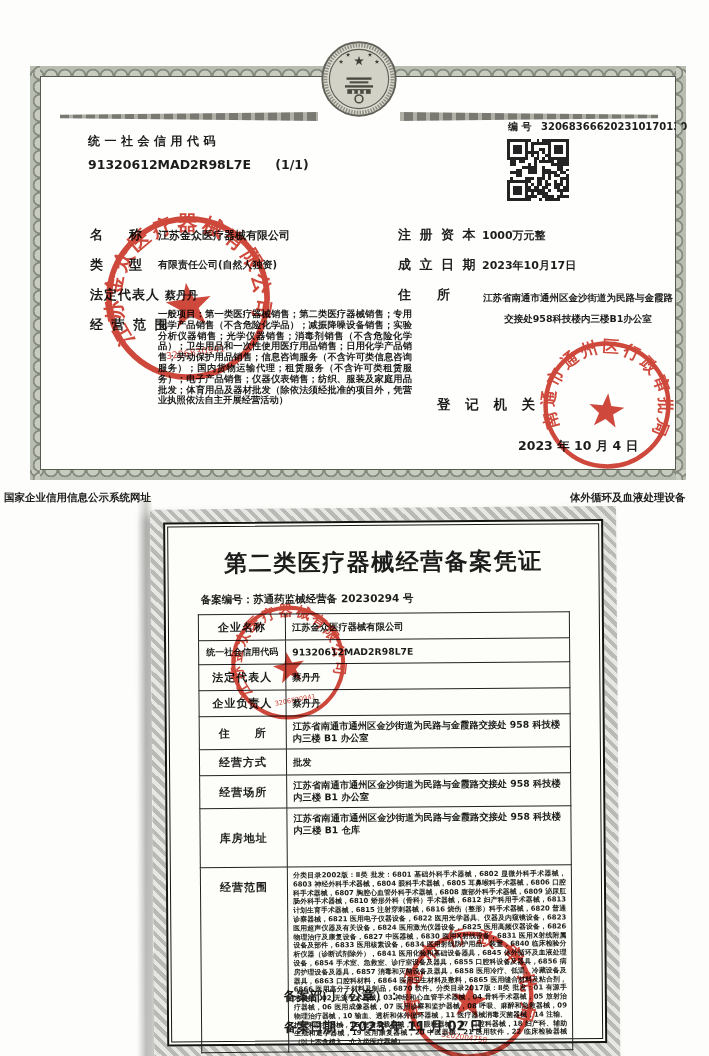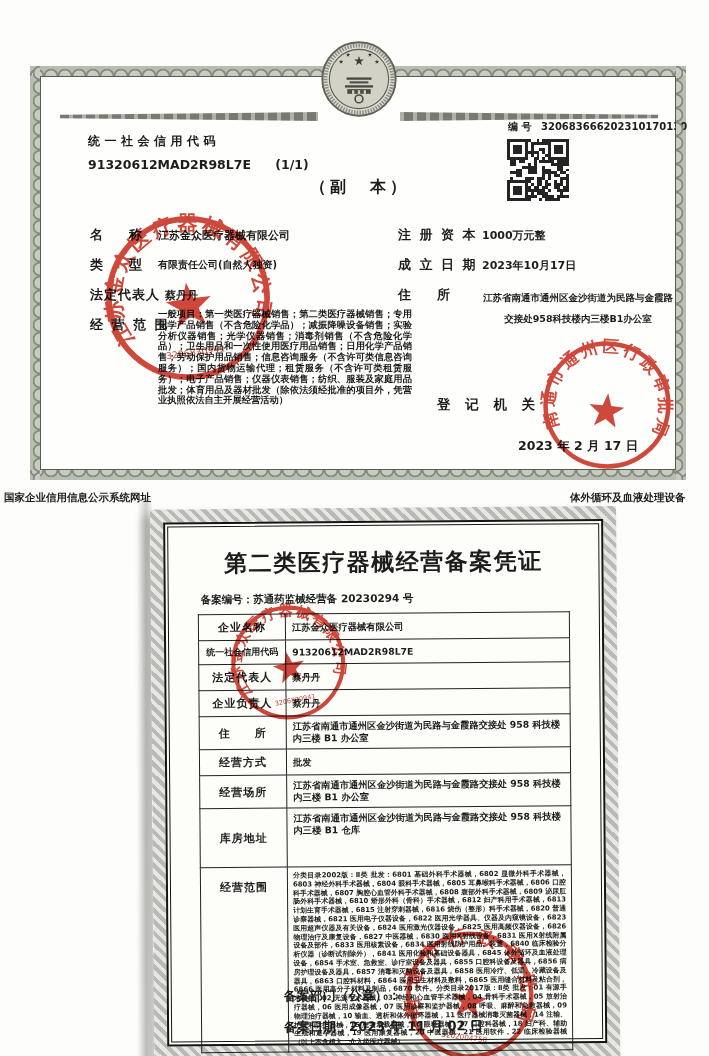--- a/index.html
+++ b/index.html
@@ -103,21 +103,20 @@
     <div class="scallop b"></div>
     <div class="scallop l"></div>
     <div class="scallop r"></div>
 
     <div class="cert1-inner">
       <div class="c1-credit-label">统一社会信用代码</div>
       <div class="c1-credit-code">
         <span>91320612MAD2R98L7E</span>
         <span class="suffix">(1/1)</span>
       </div>
-      <div class="c1-subtitle">（副　本）</div>
       <div class="c1-serial">
         <span>编 号</span>
         <span class="num">320683666202310170130</span>
       </div>
       <div class="c1-qr">
         <svg id="qr-svg" viewBox="0 0 21 21">
             <rect x="0" y="0" width="1" height="1"></rect>
             <rect x="1" y="0" width="1" height="1"></rect>
             <rect x="2" y="0" width="1" height="1"></rect>
             <rect x="3" y="0" width="1" height="1"></rect>
@@ -389,21 +388,21 @@
       <div class="val v-scope">一般项目：第一类医疗器械销售；第二类医疗器械销售；专用化学产品销售（不含危险化学品）；减振降噪设备销售；实验分析仪器销售；光学仪器销售；消毒剂销售（不含危险化学品）；卫生用品和一次性使用医疗用品销售；日用化学产品销售；劳动保护用品销售；信息咨询服务（不含许可类信息咨询服务）；国内货物运输代理；租赁服务（不含许可类租赁服务）；电子产品销售；仪器仪表销售；纺织、服装及家庭用品批发；体育用品及器材批发（除依法须经批准的项目外，凭营业执照依法自主开展经营活动）</div>
 
       <div class="lab l-capital">注 册 资 本</div>
       <div class="val v-capital">1000万元整</div>
       <div class="lab l-est">成 立 日 期</div>
       <div class="val v-est">2023年10月17日</div>
       <div class="lab l-addr">住　　所</div>
       <div class="val v-addr">江苏省南通市通州区金沙街道为民路与金霞路交接处958科技楼内三楼B1办公室</div>
 
       <div class="lab l-authority">登 记 机 关</div>
-      <div class="v-issuedate">2023 年 2 月 17 日</div>
+      <div class="v-issuedate">2023 年 10 月 4 日</div>
 
       <div class="seal seal-co1">
         <svg viewBox="0 0 100 100">
           <defs>
               <path id="arcA" d="M 15.4,70 A 40,40 0 1 1 84.6,70" fill="none"></path>
             </defs>
           <circle class="seal-ring" cx="50" cy="50" r="46.5"></circle>
           <text class="seal-text" font-size="12"><textPath href="#arcA" textLength="164">江苏金众医疗器械有限公司</textPath></text>
           <path class="seal-star" d="M50 41 L53.29 50.47 L63.31 50.67 L55.33 56.73 L58.23 66.33 L50 60.6 L41.77 66.33 L44.67 56.73 L36.69 50.67 L46.71 50.47 Z"></path>
           <text class="seal-digits" x="50" y="84" text-anchor="middle" font-size="5.5">3206830941</text>

